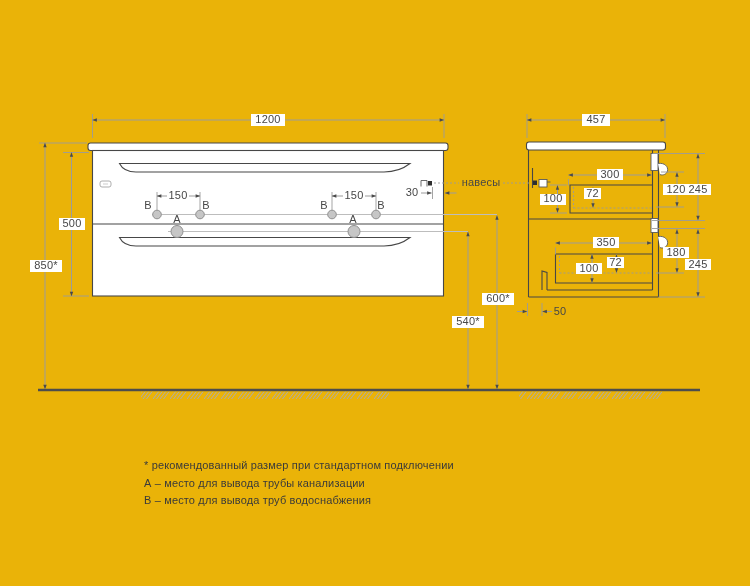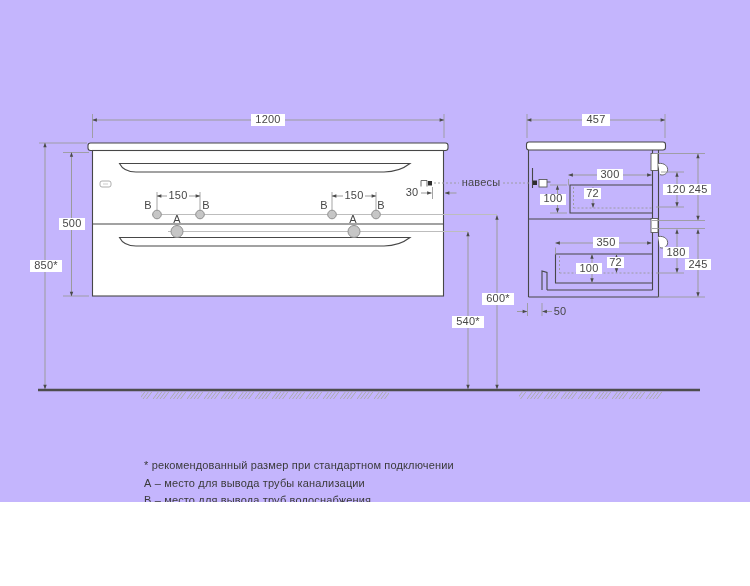--- a/index.html
+++ b/index.html
@@ -1,16 +1,16 @@
 <!DOCTYPE html>
 <html><head>
 <meta charset="utf-8">
 <style>
   html,body{margin:0;padding:0;background:#fff;}
-  .stage{position:relative;width:750px;height:502px;background:#c4b5fd;overflow:hidden;}
+  .stage{position:relative;width:750px;height:586px;background:#eab308;overflow:hidden;}
   svg{display:block;}
   svg text{font-family:"Liberation Sans",sans-serif;font-size:11px;fill:#474747;
            text-anchor:middle;dominant-baseline:middle;letter-spacing:.2px;}
   .note{text-anchor:start;fill:#3a3a3a;letter-spacing:.15px;}
   .ln{stroke:#474747;stroke-width:1.1;fill:none;}
   .lnf{stroke:#474747;stroke-width:1.1;fill:#fff;}
   .dl{stroke:#9b9b9b;stroke-width:1;fill:none;}
   .tk{stroke:#9b9b9b;stroke-width:.9;fill:none;}
   .gray{stroke:#bdbdbd;stroke-width:1.2;fill:none;}
   .dot{stroke:#9a9a9a;stroke-width:.9;fill:none;stroke-dasharray:2 2;}

